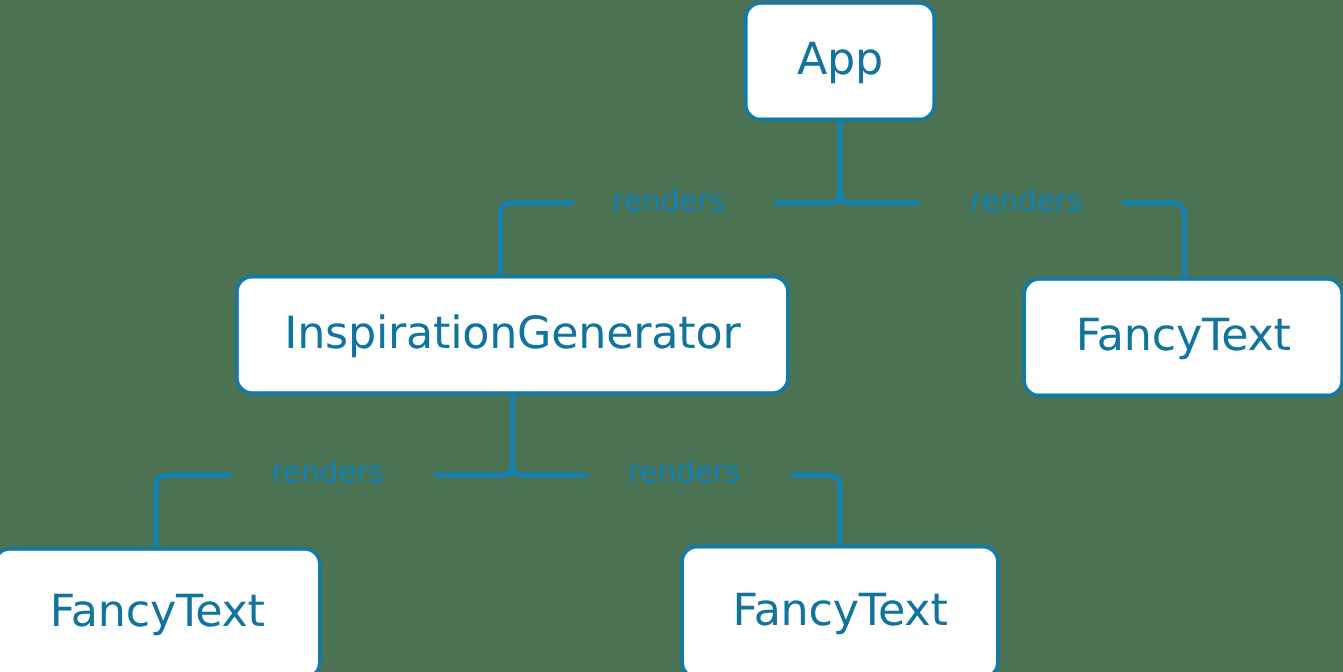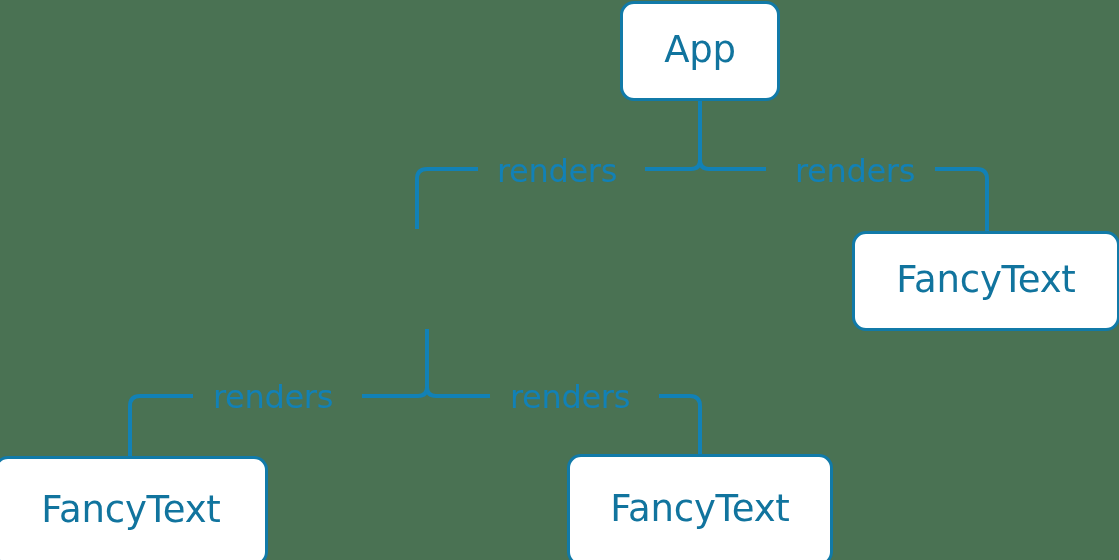--- a/index.html
+++ b/index.html
@@ -45,21 +45,21 @@
     z-index: 2;
   }
   .node-label {
     display: block;
     line-height: 1;
     padding-bottom: 3px;
   }
   .edge-label {
     position: absolute;
     color: #1281b6;
-    font-size: 32px;
+    font-size: 25px;
     font-weight: 500;
     letter-spacing: -0.3px;
     line-height: 1;
     white-space: nowrap;
     z-index: 3;
     text-align: center;
   }
 
   
   #node-app        { left: 620px;  top: 1px;   width: 160px; height: 100px; }
@@ -93,20 +93,23 @@
       <path d="M 427 387 Q 427 396 418 396 L 362 396 M 193 396 L 140 396 Q 130 396 130 406 L 130 456"></path>
 
       <path d="M 427 387 Q 427 396 436 396 L 490 396 M 659 396 L 690 396 Q 700 396 700 406 L 700 454"></path>
     </g>
   </svg>
 
   <div class="node" id="node-app">
     <span class="node-label">App</span>
   </div>
 
+  <div class="node" id="node-inspgen">
+    <span class="node-label">InspirationGenerator</span>
+  </div>
 
   <div class="node" id="node-fancy-right">
     <span class="node-label">FancyText</span>
   </div>
 
   <div class="node" id="node-fancy-left">
     <span class="node-label">FancyText</span>
   </div>
 
   <div class="node" id="node-copyright">

